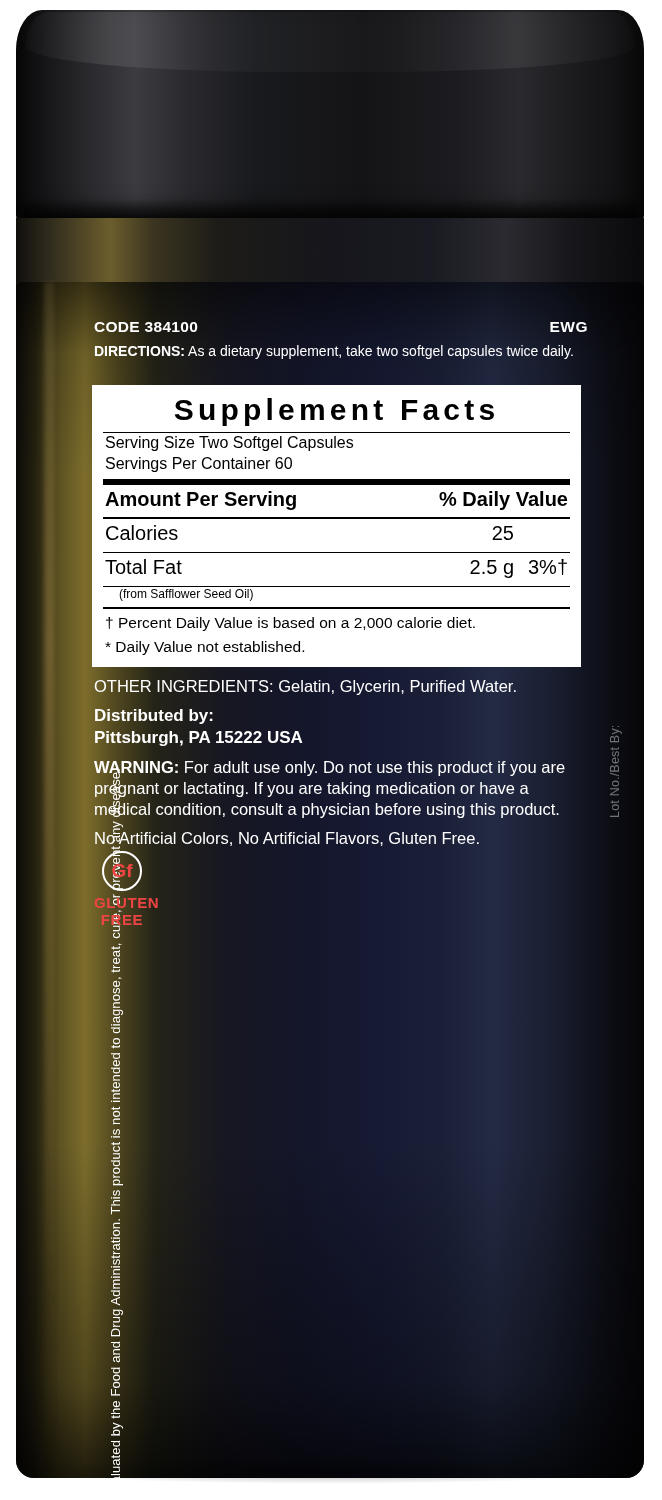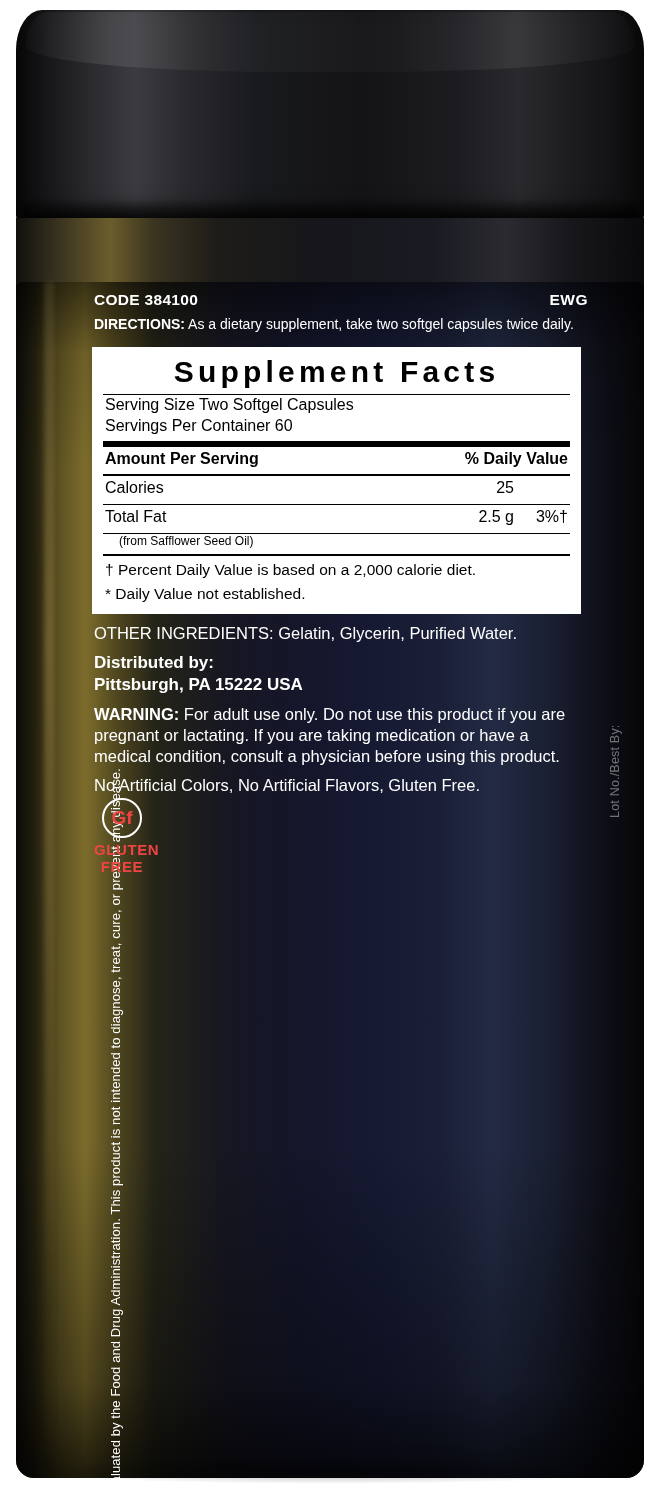--- a/index.html
+++ b/index.html
@@ -133,21 +133,21 @@
         rgba(0,0,0,0.0) 72%,
         rgba(0,0,0,0.35) 92%,
         rgba(0,0,0,0.75) 100%);
     border-radius: 6px 6px 18px 18px;
   }
 
   
   .label {
     position: absolute;
     left: 84px;
-    top: 281px;
+    top: 308px;
     width: 500px;
     color: #ffffff;
   }
 
   .code-row {
     display: flex;
     justify-content: space-between;
     align-items: baseline;
     font-size: 15.5px;
     letter-spacing: 0.3px;
@@ -160,21 +160,21 @@
     margin-top: 7px;
     padding-left: 2px;
     font-size: 14px;
     line-height: 1.28;
     width: 486px;
   }
   .directions b { font-weight: 700; }
 
   
   .facts {
-    margin-top: 13px;
+    margin-top: 24px;
     background: #ffffff;
     color: #000000;
     border: 2px solid #ffffff;
     width: 489px;
     padding: 4px 9px 8px 9px;
     box-sizing: border-box;
   }
   .facts-title {
     font-size: 30px;
     font-weight: 700;
@@ -189,21 +189,21 @@
     line-height: 1.3;
     padding-left: 2px;
   }
   .rule-thin { border-bottom: 1px solid #000; margin: 4px 0 0 0; }
   .rule-med  { border-bottom: 2px solid #000; margin: 3px 0 0 0; }
   .rule-thick{ border-bottom: 6px solid #000; margin: 4px 0 0 0; }
 
   .row {
     display: flex;
     align-items: flex-end;
-    font-size: 16px;
+    font-size: 20px;
     padding: 3px 2px 3px 2px;
   }
   .row .nm { flex: 1 1 auto; }
   .row .amt { width: 112px; text-align: right; }
   .row .dv  { width: 54px; text-align: right; }
   .row.header { font-weight: 700; }
   .row.header .dv-head { width: 166px; text-align: right; }
   .sub {
     font-size: 12px;
     padding: 0 2px 3px 16px;

